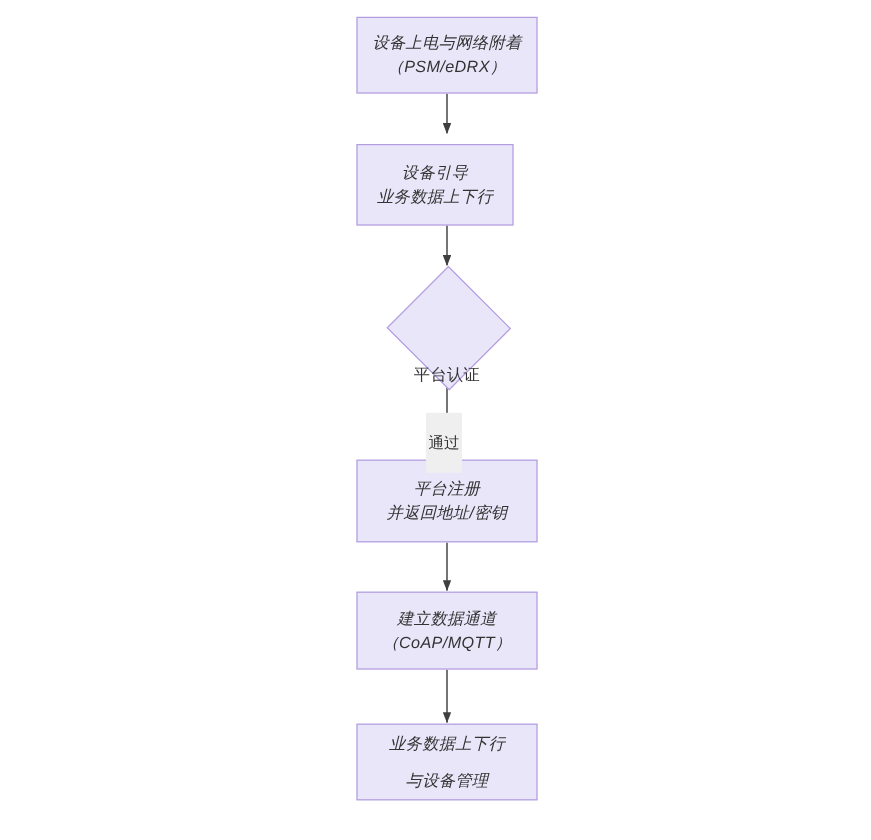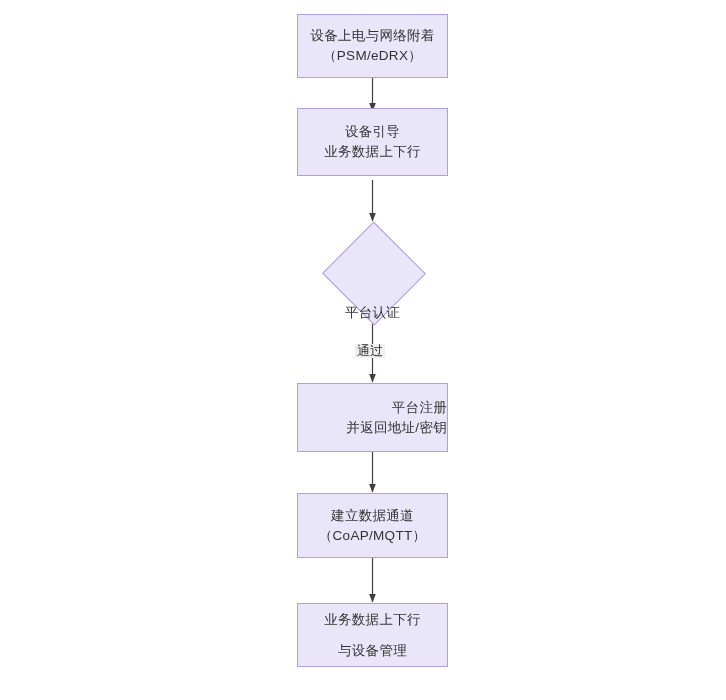--- a/index.html
+++ b/index.html
@@ -37,20 +37,21 @@
     border: 1px solid #b39ce0;
     color: #333333;
     font-size: 13.5px;
     line-height: 1.45;
     text-align: center;
     letter-spacing: 0.3px;
   }
   .node .line {
     display: block;
     white-space: nowrap;
+    font-style: italic;
   }
   .node-diamond {
     position: absolute;
     box-sizing: border-box;
     display: flex;
     align-items: flex-end;
     justify-content: center;
   }
   .node-diamond .diamond-shape {
     position: absolute;
@@ -72,21 +73,21 @@
     letter-spacing: 0.3px;
     white-space: nowrap;
   }
   .edge-label {
     position: absolute;
     z-index: 3;
     background: #efefef;
     color: #333333;
     font-size: 13px;
     line-height: 1.1;
-    padding: 0 2px;
+    padding: 18px 2px;
     white-space: nowrap;
   }
 </style>
 </head>
 <body>
 
 <div id="flow-canvas">
 
   <svg class="edge-layer" viewBox="0 0 726 700" xmlns="http://www.w3.org/2000/svg">
     <defs>
@@ -104,33 +105,33 @@
     <line x1="372.5" y1="452" x2="372.5" y2="492" stroke="#3f3f3f" stroke-width="1.2" marker-end="url(#arrowhead)"></line>
 
     <line x1="372.5" y1="558" x2="372.5" y2="602" stroke="#3f3f3f" stroke-width="1.2" marker-end="url(#arrowhead)"></line>
   </svg>
 
   <div class="node" id="node-n1" style="left:297px; top:14px; width:151px; height:64px;">
     <span class="line">设备上电与网络附着</span>
     <span class="line">（PSM/eDRX）</span>
   </div>
 
-  <div class="node" id="node-n2" style="left:297px; top:108px; width:151px; height:68px;">
+  <div class="node" id="node-n2" style="left:297px; top:120px; width:131px; height:68px;">
     <span class="line">设备引导</span>
     <span class="line">业务数据上下行</span>
   </div>
 
   <div class="node-diamond" id="node-n3" style="left:322px; top:222px; width:101px; height:100px;">
     <span class="diamond-shape"></span>
     <span class="diamond-label">平台认证</span>
   </div>
 
   <div class="edge-label" id="edge-label-e3" style="left:355px; top:344px;">通过</div>
 
-  <div class="node" id="node-n4" style="left:297px; top:383px; width:151px; height:69px;align-items:flex-end;">
+  <div class="node" id="node-n4" style="left:297px; top:383px; width:151px; height:69px;">
     <span class="line">平台注册</span>
     <span class="line">并返回地址/密钥</span>
   </div>
 
   <div class="node" id="node-n5" style="left:297px; top:493px; width:151px; height:65px;">
     <span class="line">建立数据通道</span>
     <span class="line">（CoAP/MQTT）</span>
   </div>
 
   <div class="node" id="node-n6" style="left:297px; top:603px; width:151px; height:64px;gap:11px;">

